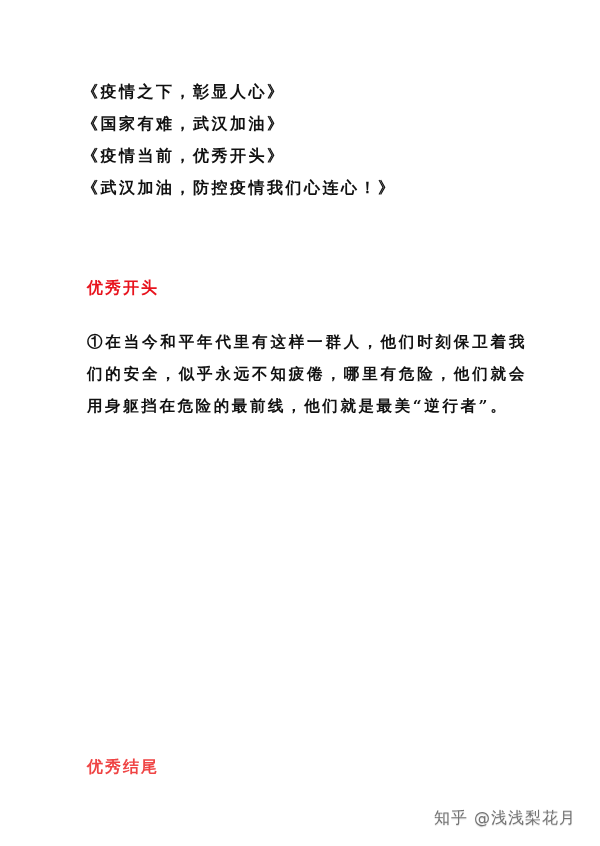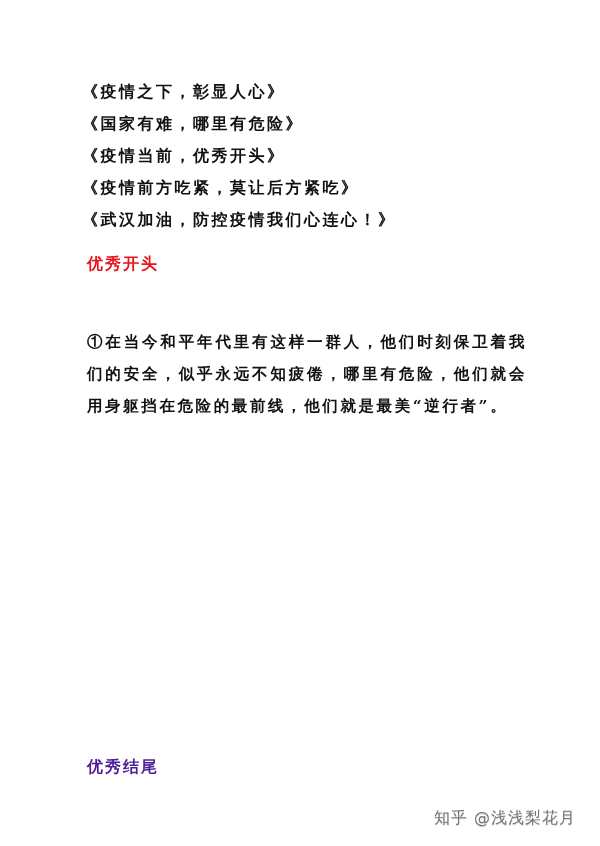--- a/index.html
+++ b/index.html
@@ -2,41 +2,40 @@
 <html><head>
 <meta charset="utf-8">
 <style>
   html, body { margin:0; padding:0; background:#ffffff; }
   body { width:600px; height:846px; position:relative; overflow:hidden;
          font-family: "DejaVu Serif", "Liberation Serif", serif; color:#111; }
   .page { position:absolute; left:0; top:0; width:600px; height:846px; }
   .titles { position:absolute; left:82px; top:76px; }
   .title-line { font-size:16px; line-height:32px; height:32px; letter-spacing:2.5px; font-weight:bold; white-space:nowrap; }
   .heading { position:absolute; left:87px; font-size:16px; font-weight:bold; letter-spacing:2px; }
-  .heading.opening { top:254px; }
+  .heading.opening { top:278px; }
   .heading.closing { top:757px; }
   .body-text { position:absolute; left:87px; top:326px; width:440px; }
   .para { font-size:15.5px; line-height:32px; letter-spacing:2.6px; text-align:justify; font-weight:bold; margin:0; }
   .watermark { position:absolute; right:24px; top:808px; font-family:"DejaVu Sans", sans-serif; font-size:16px;
                color:#737373; letter-spacing:1px; text-shadow:0 1px 1px rgba(0,0,0,0.15); }
 </style>
 </head>
 <body>
 
 <div class="page">
   <div class="titles">
     <div class="title-line">《疫情之下，彰显人心》</div>
-    <div class="title-line">《国家有难，哪里有危险》</div>
+    <div class="title-line">《国家有难，武汉加油》</div>
     <div class="title-line">《疫情当前，优秀开头》</div>
-    <div class="title-line">《疫情前方吃紧，莫让后方紧吃》</div>
     <div class="title-line">《武汉加油，防控疫情我们心连心！》</div>
   </div>
 
   <div class="heading opening" style="color:#e8141e;">优秀开头</div>
 
   <div class="body-text">
     <p class="para">①在当今和平年代里有这样一群人，他们时刻保卫着我们的安全，似乎永远不知疲倦，哪里有危险，他们就会用身躯挡在危险的最前线，他们就是最美“逆行者”。</p>
   </div>
 
-  <div class="heading closing" style="color:#4c1d95;">优秀结尾</div>
+  <div class="heading closing" style="color:#ef4444;">优秀结尾</div>
 
   <div class="watermark">知乎 @浅浅梨花月</div>
 </div>
 
 </body></html>

